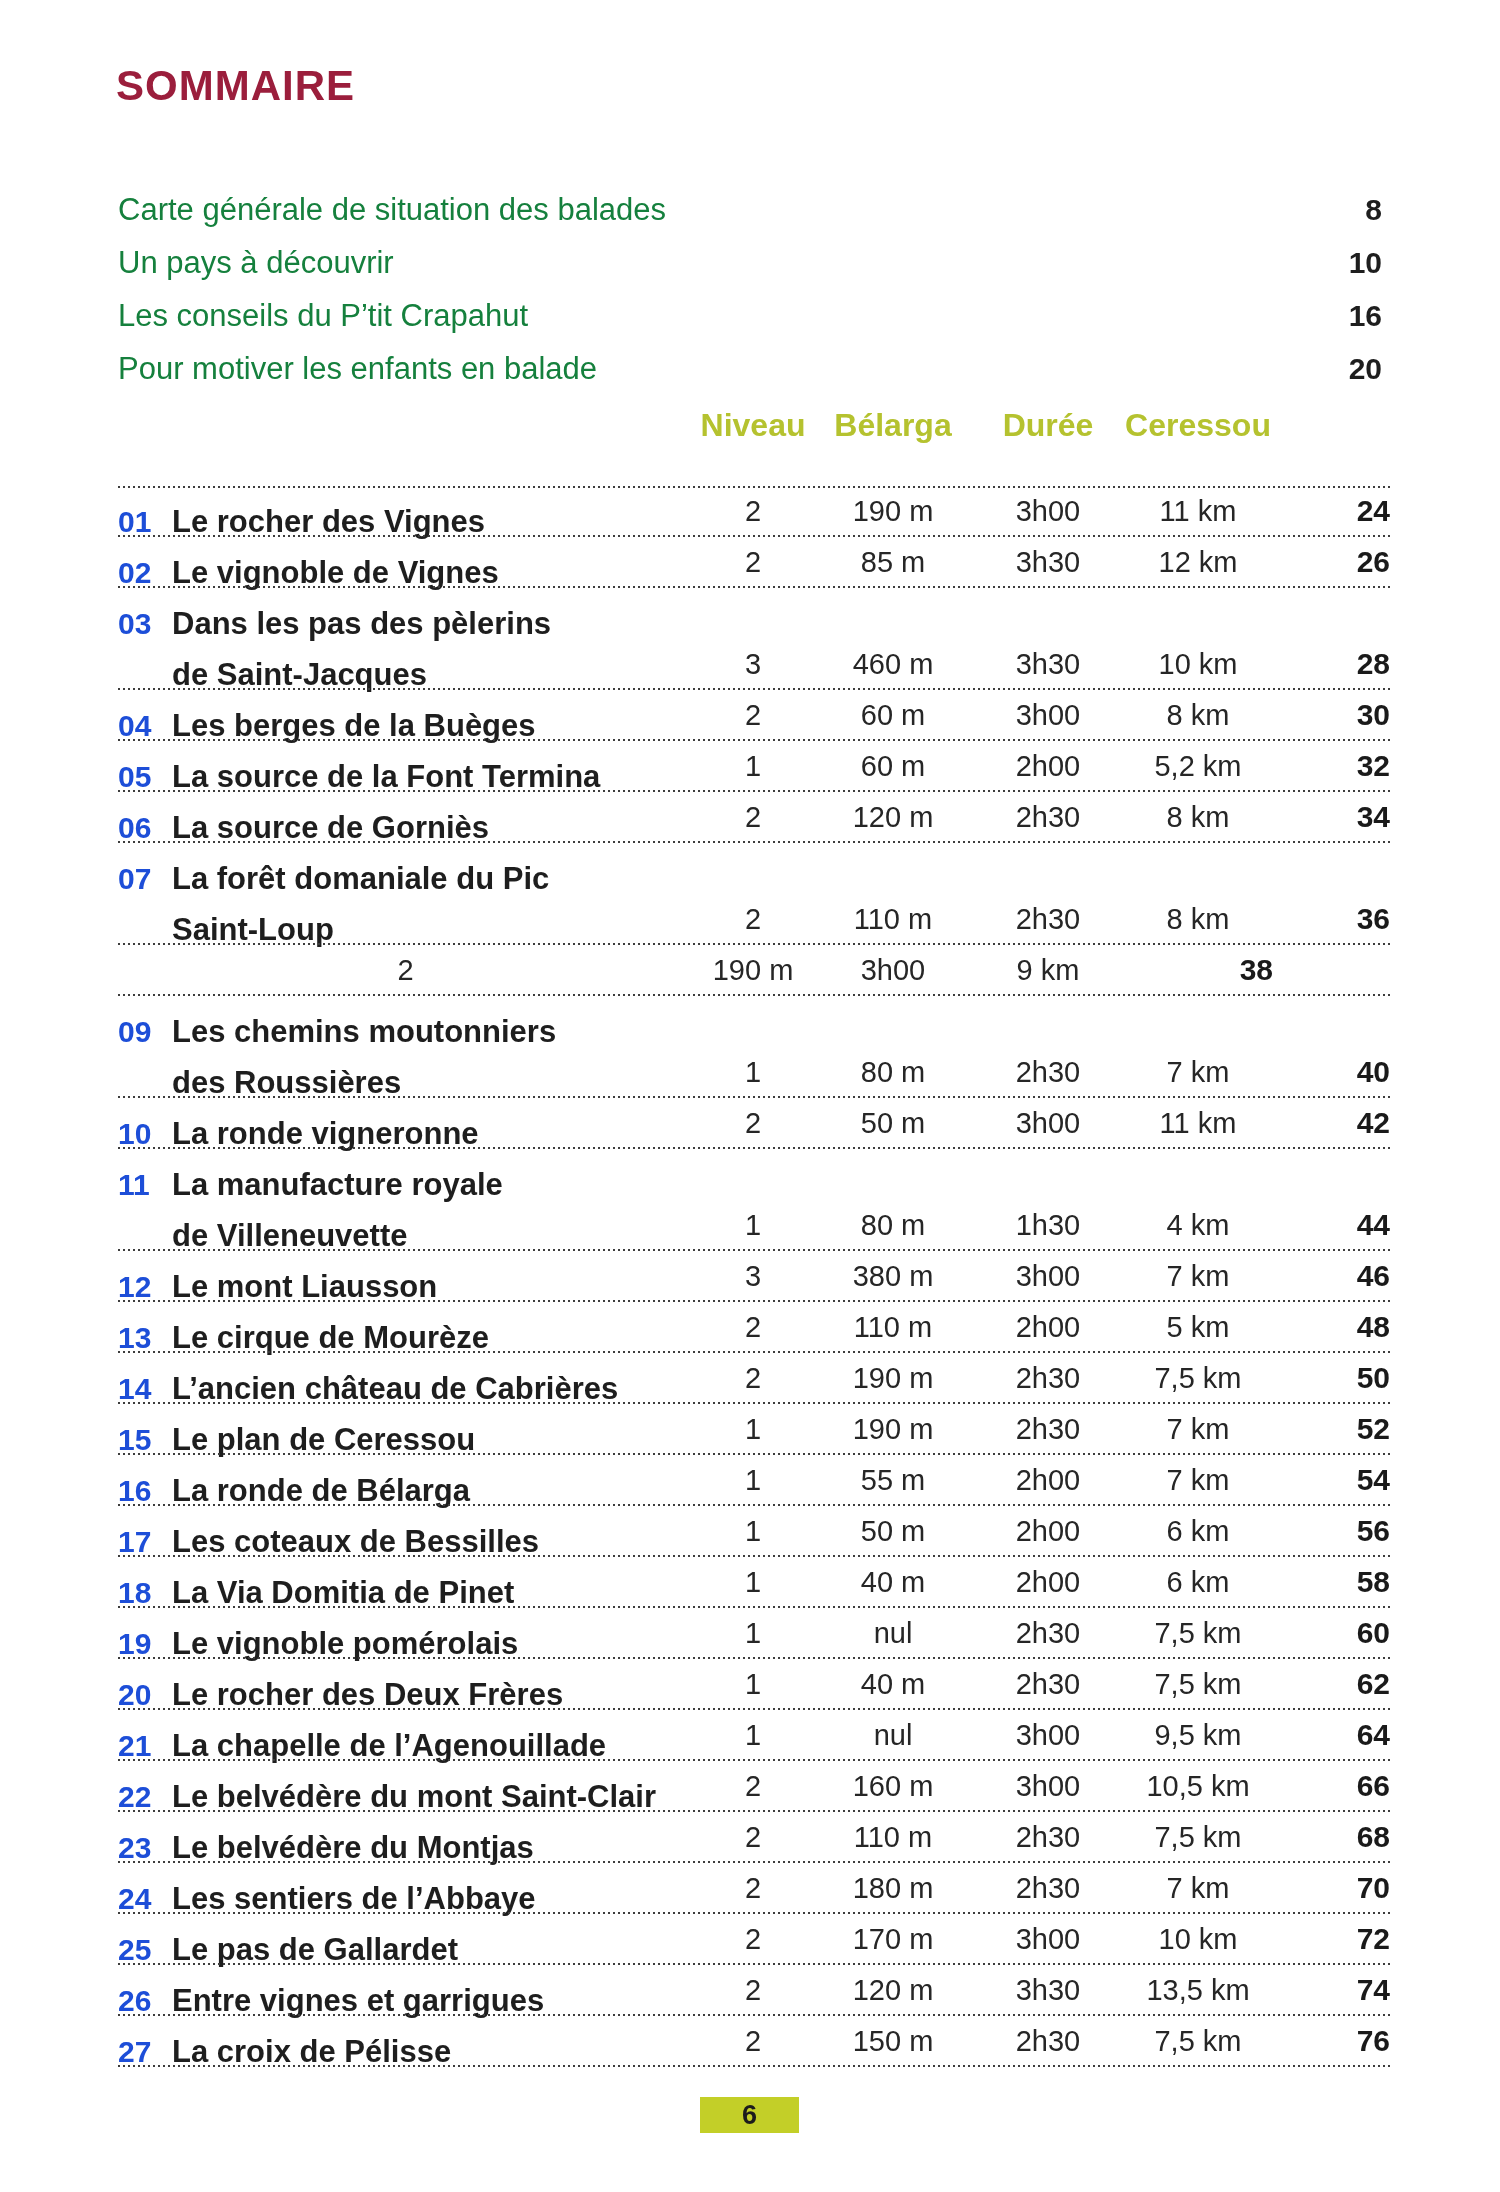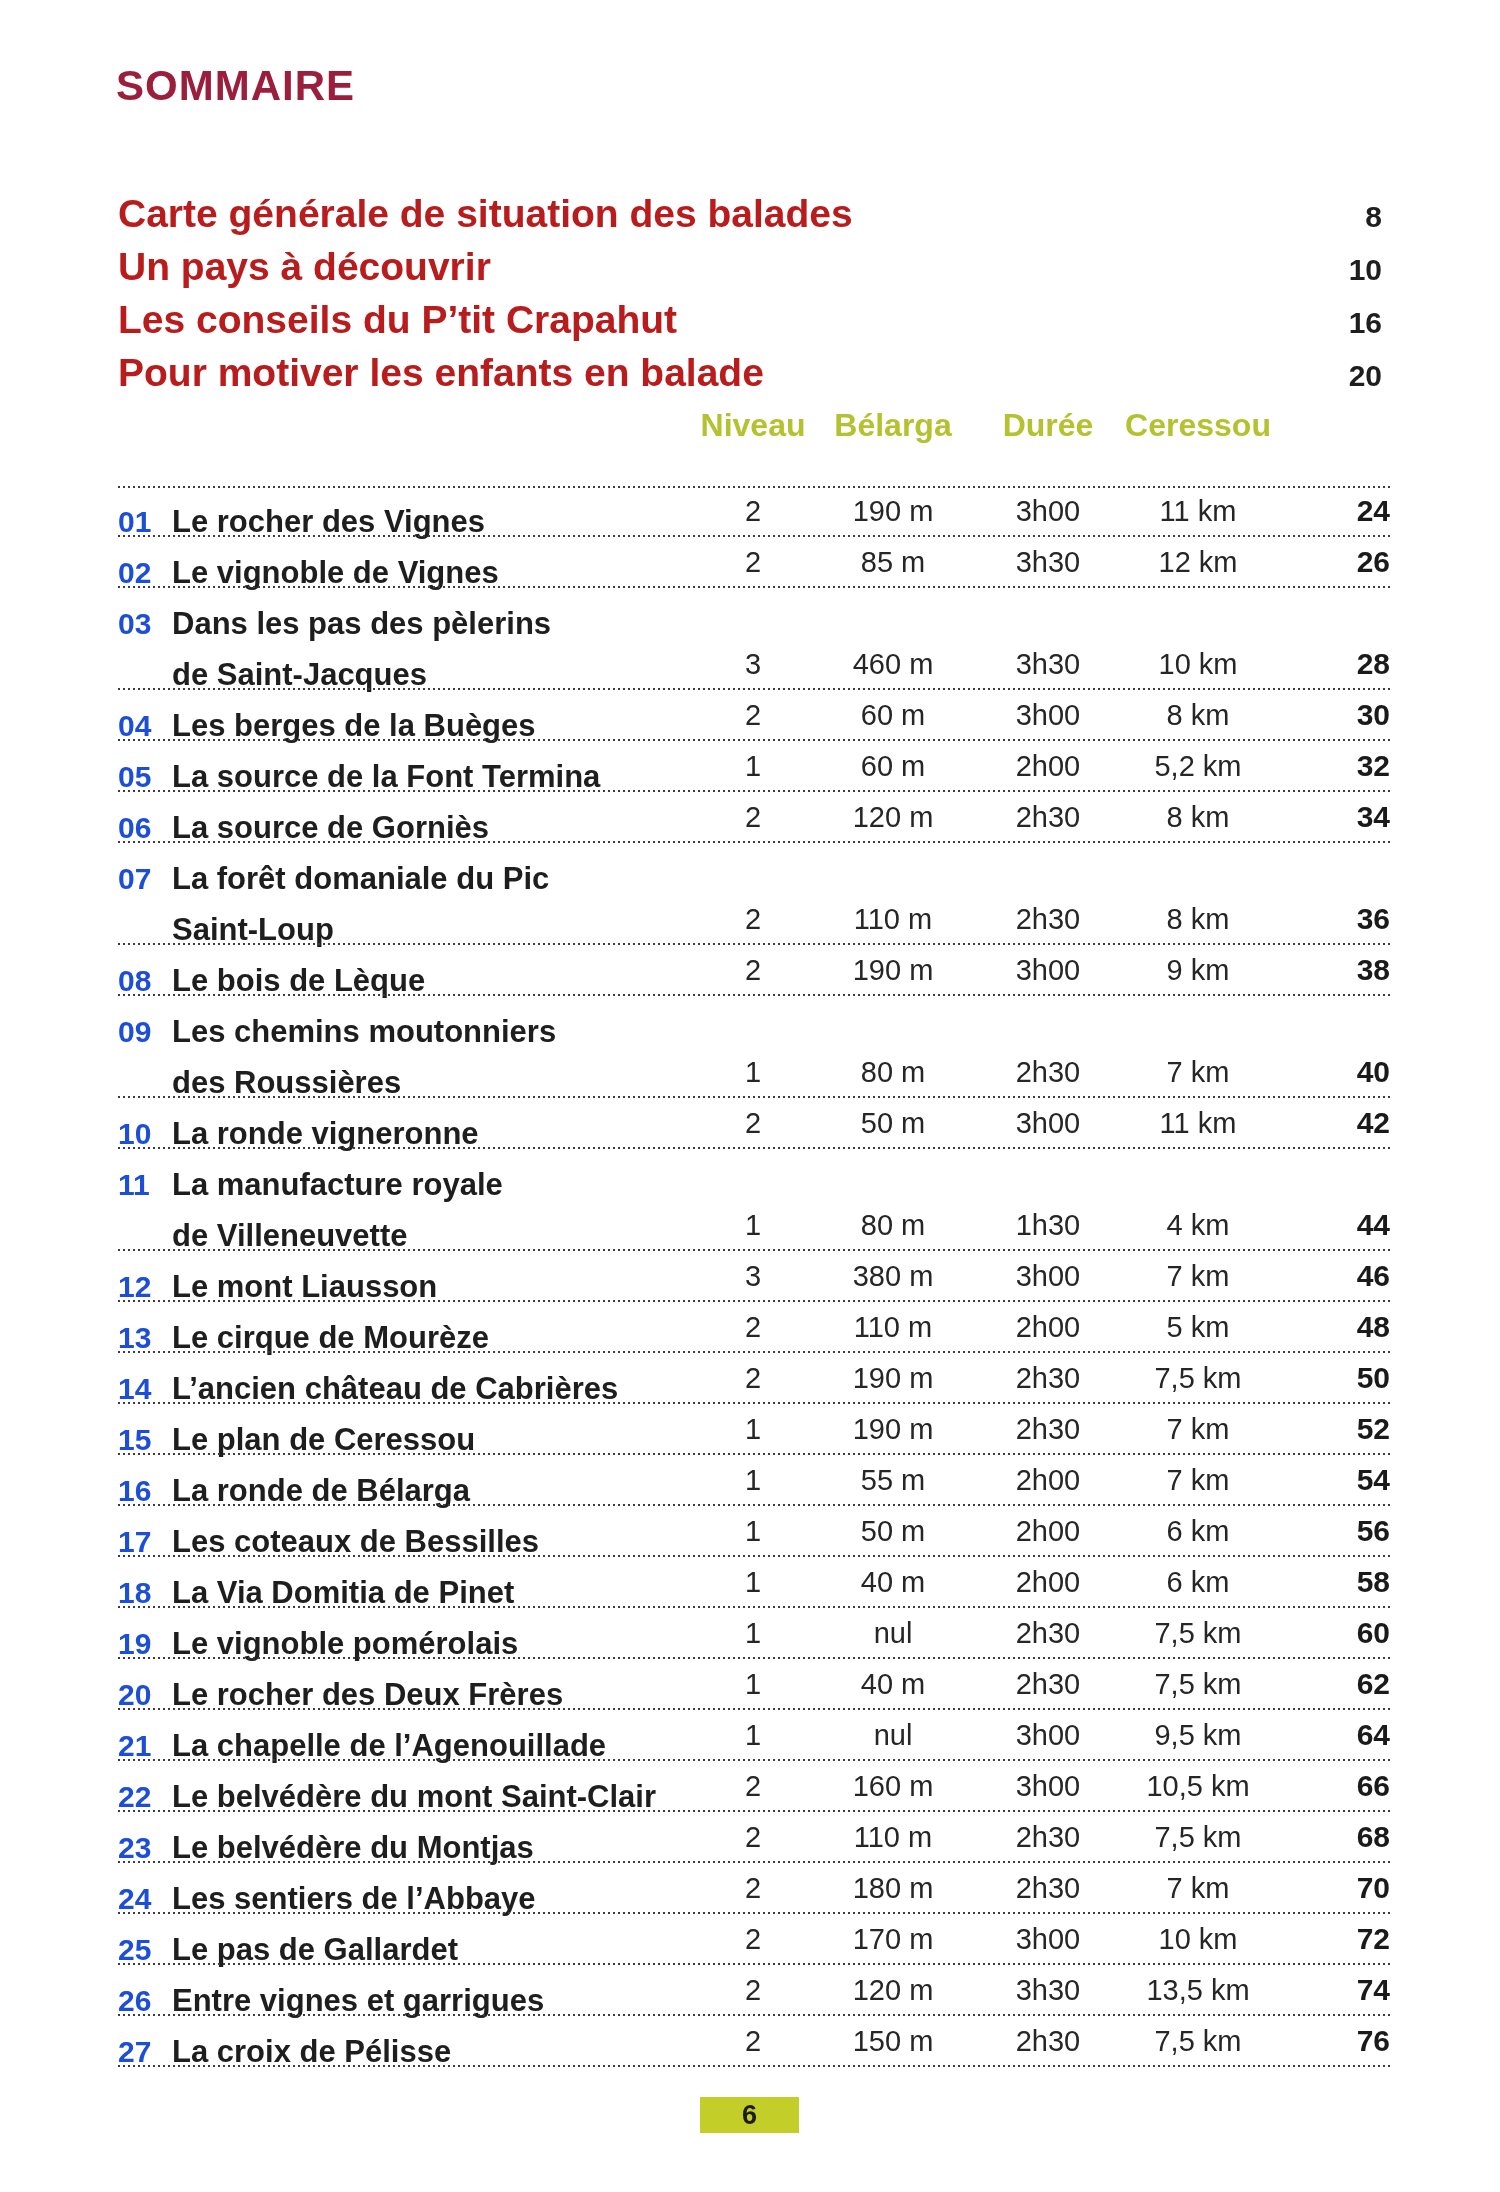--- a/index.html
+++ b/index.html
@@ -13,21 +13,21 @@
     border-radius:14px;
   }
   .page-title{
     position:absolute;left:116px;top:62px;margin:0;
     font-size:42px;font-weight:800;letter-spacing:1px;
     color:#9b1e3c;
   }
   
   .intro{position:absolute;left:118px;top:192px;width:1264px;}
   .intro-row{display:flex;justify-content:space-between;align-items:baseline;height:53px;}
-  .intro-label{font-size:39px;font-weight:700;color:#b91c1c;}
+  .intro-label{font-size:31px;font-weight:400;color:#15803d;}
   .intro-page{font-size:30px;font-weight:600;color:#1e1e1e;}
   
   .grid{
     display:grid;
     grid-template-columns:575px 120px 160px 150px 150px 117px;
     width:1272px;
   }
   .thead{position:absolute;left:118px;top:404px;height:46px;align-items:end;}
   .th{
     text-align:center;font-size:32px;font-weight:700;color:#b5c22f;
@@ -193,27 +193,20 @@
         <span>Saint-Loup</span>
       </div>
     </div>
     <div class="cell val">2</div>
     <div class="cell val">110 m</div>
     <div class="cell val">2h30</div>
     <div class="cell val">8 km</div>
     <div class="cell pg">36</div>
   </div>
       <div class="trow grid">
-    <div class="title-cell">
-      <div class="title-line">
-        <span class="route-num">08</span>
-        <span>Le bois de Lèque</span>
-      </div>
-
-    </div>
     <div class="cell val">2</div>
     <div class="cell val">190 m</div>
     <div class="cell val">3h00</div>
     <div class="cell val">9 km</div>
     <div class="cell pg">38</div>
   </div>
       <div class="trow grid double">
     <div class="title-cell">
       <div class="title-line">
         <span class="route-num">09</span>

